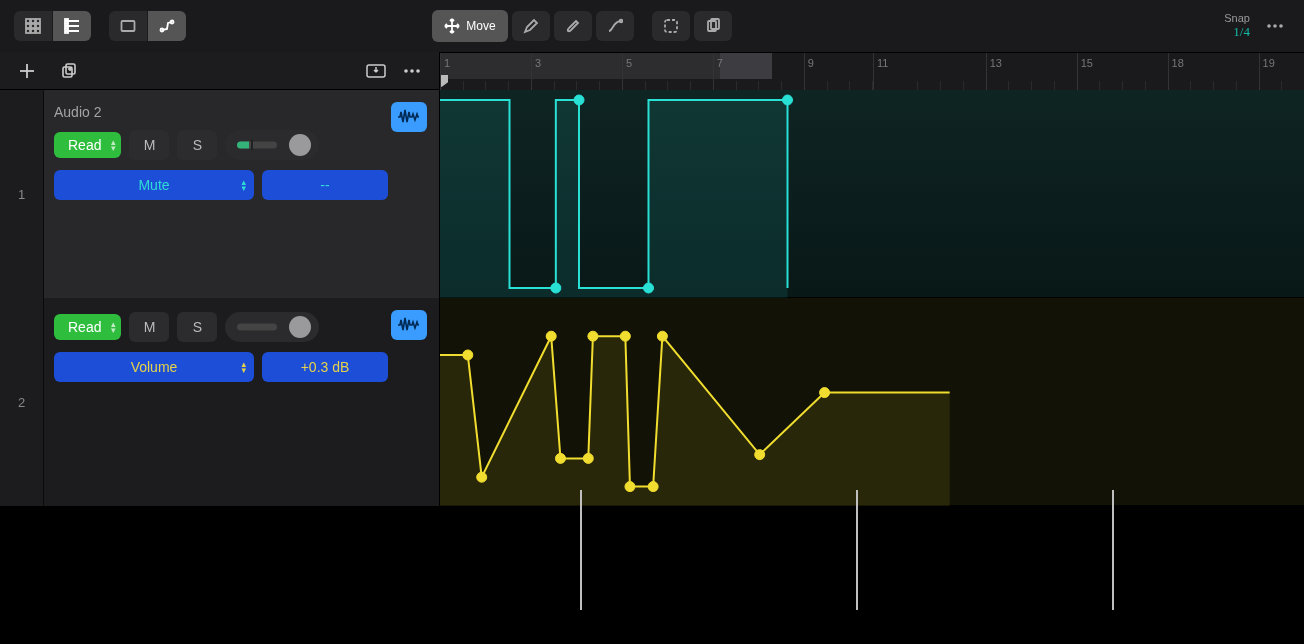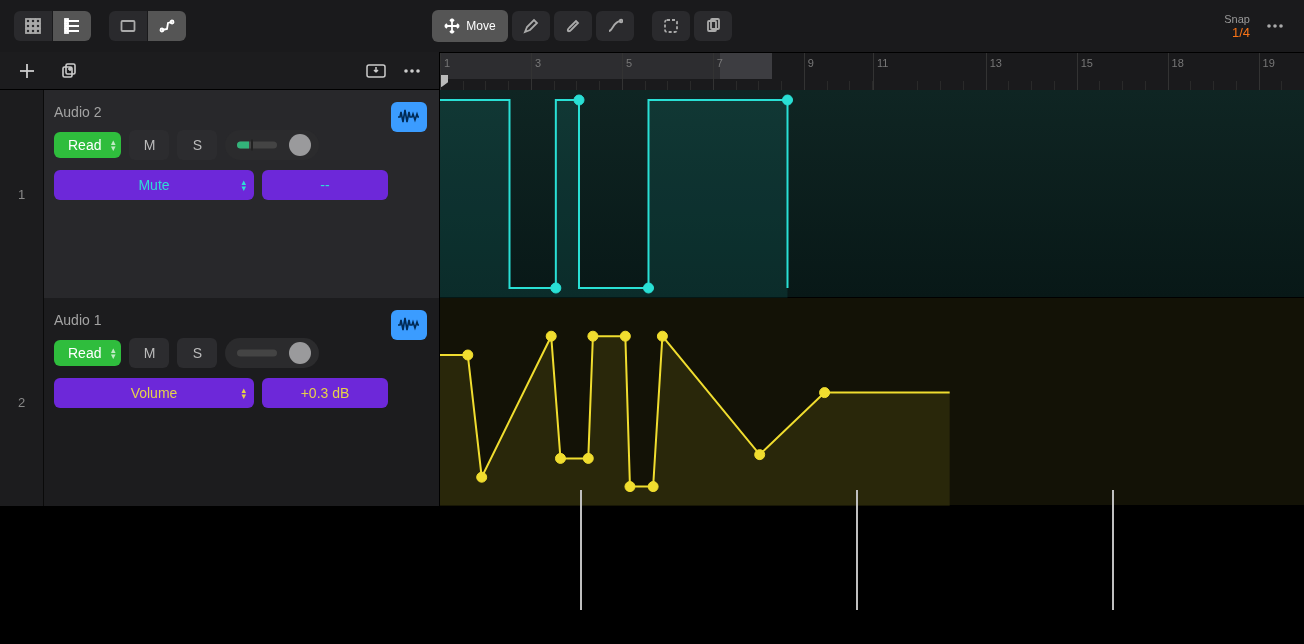--- a/index.html
+++ b/index.html
@@ -41,21 +41,21 @@
   .tb-seg .tb-btn.active { background:#555; }
 
   .move-btn { width:auto; padding:16px 12px; gap:6px; color:#eee;}
   .move-btn span.lbl { font-size:12px; }
 
   .snap-box {
     margin-left:auto;
     color:#999; font-size:11px; text-align:right;
     margin-right:10px;
   }
-  .snap-box .snap-val { font-size:13px; color:#f97316; }
+  .snap-box .snap-val { font-size:13px; color:#14b8a6;font-family:Liberation Serif, serif; }
   .dots-btn {
     width:30px; height:30px; display:flex; align-items:center; justify-content:center;
     color:#aaa; cursor:pointer;
   }
 
   
   .ruler {
     position:absolute;
     left:440px; right:0; top:52px;
     height:38px;
@@ -155,21 +155,21 @@
   }
   .wave-icon {
     position:absolute; top:12px; right:12px;
     width:36px; height:30px; border-radius:6px;
     background:#3b9cff;
     display:flex; align-items:center; justify-content:center;
   }
   .wave-icon svg { stroke:#002a55; fill:none; stroke-width:1.6;}
   .param-row { display:flex; gap:8px;}
   .param-sel {
-    height:30px; border-radius:6px; background:#6d28d9;
+    height:30px; border-radius:6px; background:#1d4ed8;
     display:flex; align-items:center; justify-content:center;
     font-size:14px; position:relative; padding:0 22px;text-align:center;
   }
   .param-sel.wide { width:200px;}
   .param-sel.nar  { width:126px;}
   .param-sel .chev {
     position:absolute; right:8px; top:50%; transform:translateY(-50%);
     font-size:9px; line-height:6px;
   }
   .t1-color { color:#2fdcd5; }
@@ -447,21 +447,20 @@
   </div>
 
   <div class="track-header">
     <div class="track-index">2</div>
     <div class="track-body">
       <div class="wave-icon">
         <svg width="24" height="16" viewBox="0 0 24 16">
             <path d="M1 8h2l1-5 2 10 2-12 2 12 2-10 1 5h2l1-3 2 6 2-6 1 3h1"></path>
           </svg>
       </div>
-      <div class="track-name">Audio 1</div>
       <div class="track-row">
         <div class="read-sel">
           <span>Read</span>
           <span class="chev">▴<br>▾</span>
         </div>
         <div class="ms-btn">M</div>
         <div class="ms-btn">S</div>
         <div class="pan">
           <div class="bar"></div>
           <div class="knob"></div>

